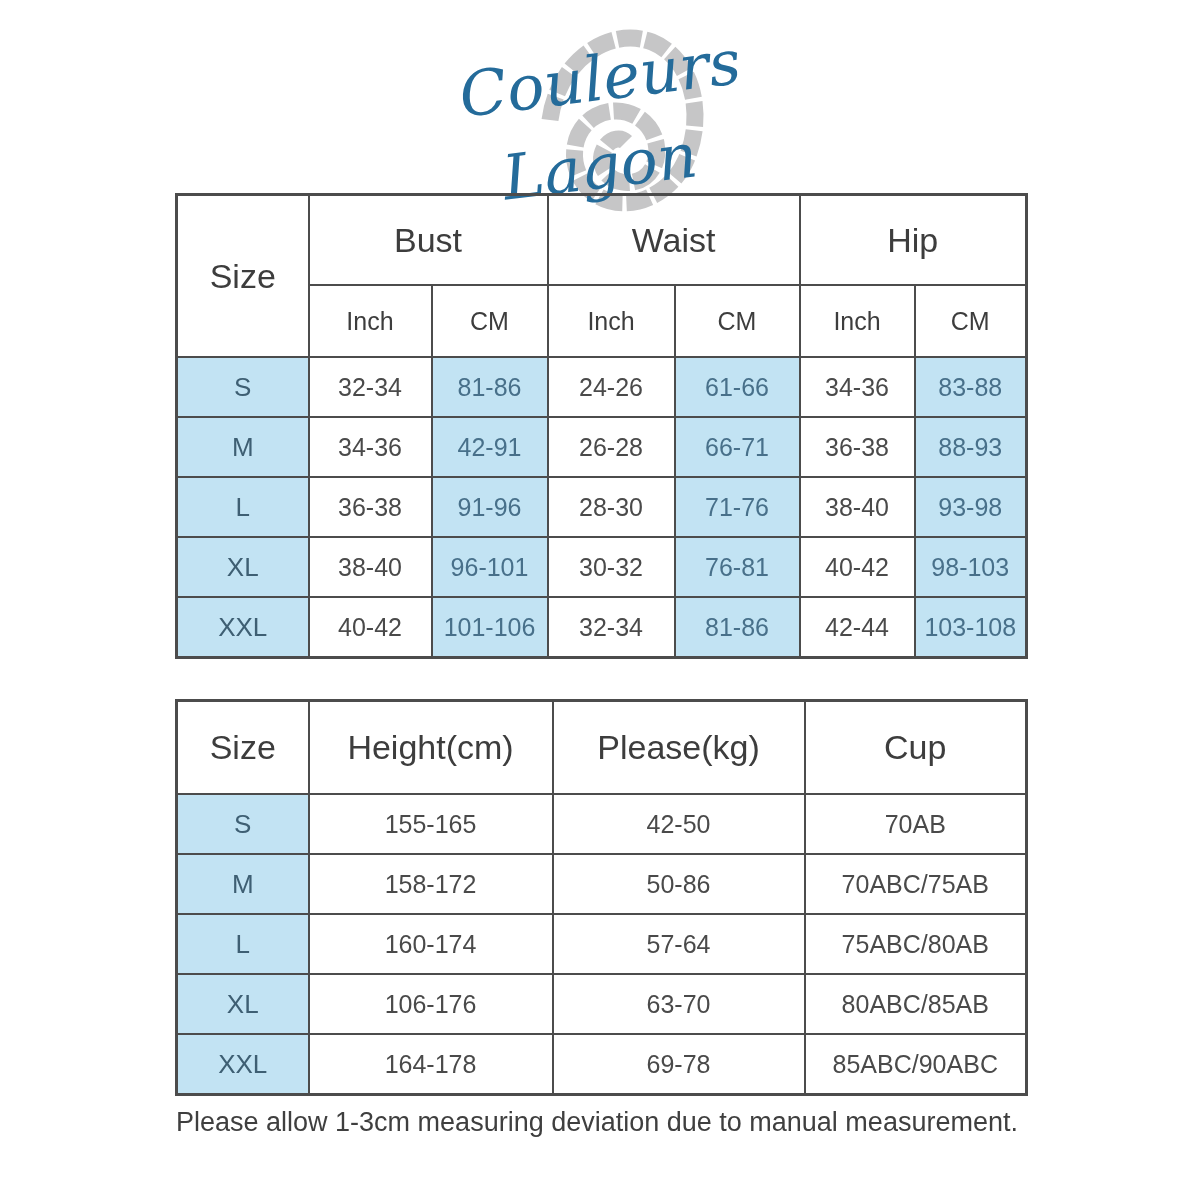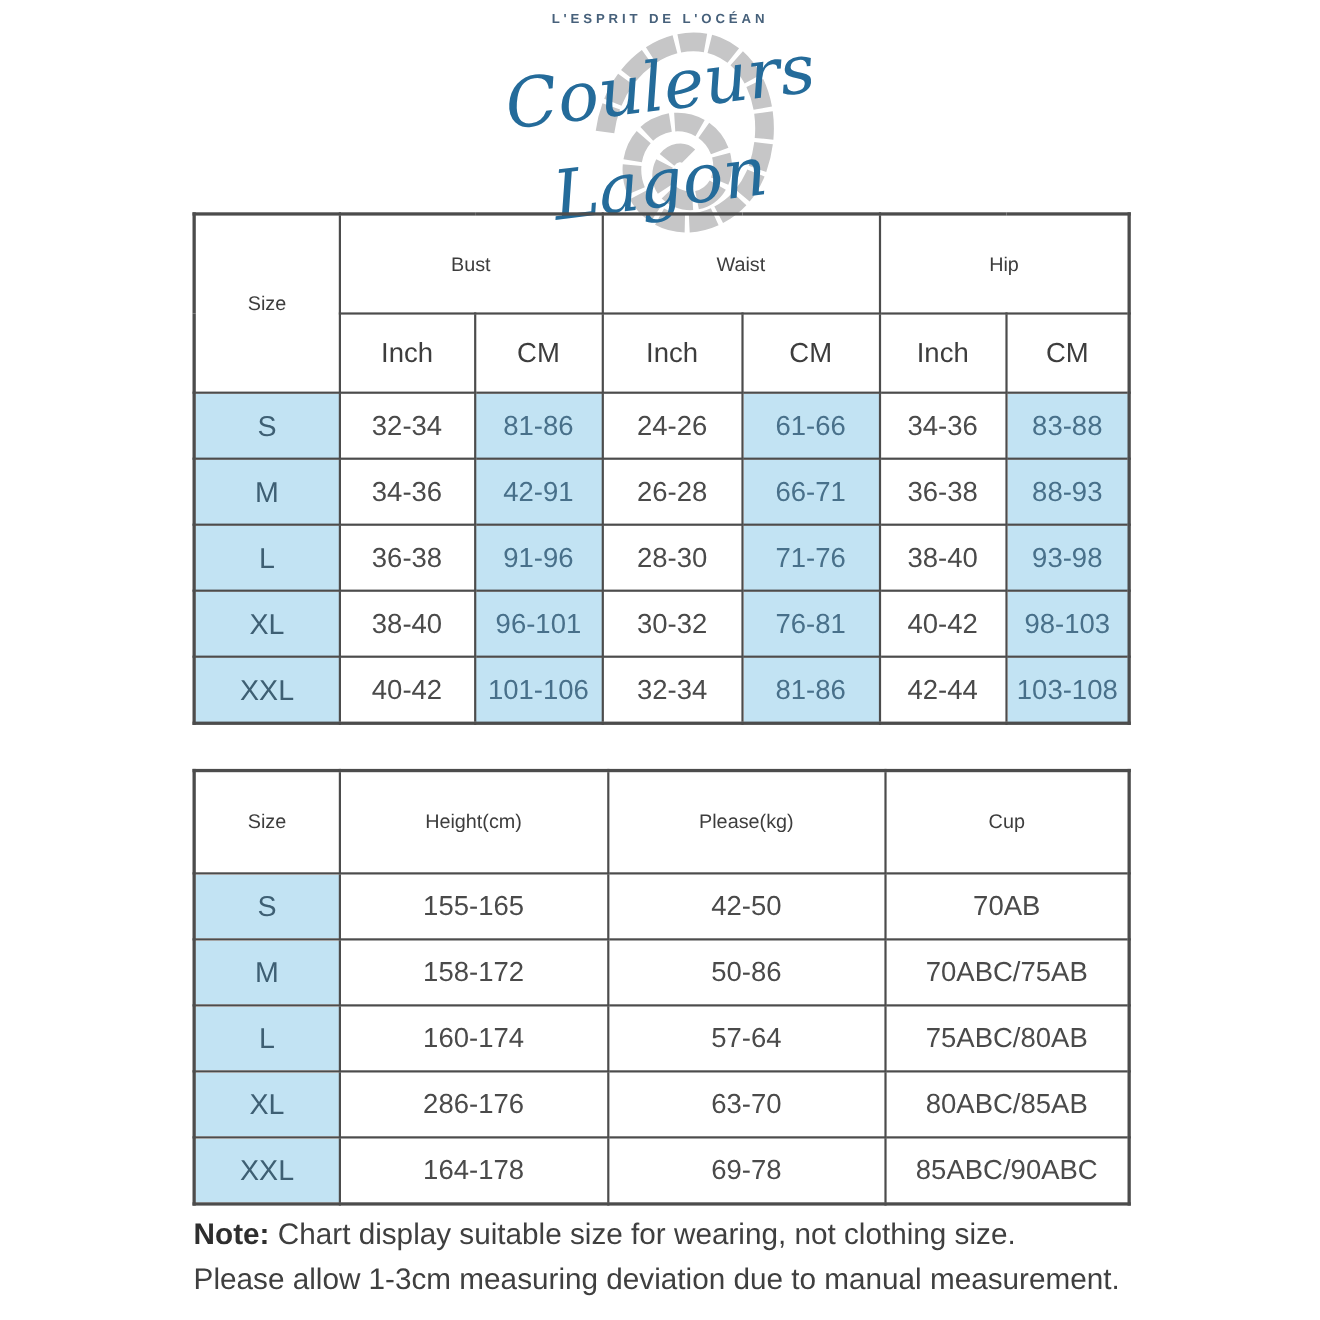--- a/index.html
+++ b/index.html
@@ -26,21 +26,21 @@
   table{
     position:absolute; border-collapse:collapse; table-layout:fixed;
     border:3px solid #4c4c4c;
   }
   td{
     border:2px solid #4c4c4c; text-align:center; vertical-align:middle;
     padding:0; font-size:25px; color:#3d3d3d; overflow:hidden;
   }
   .t1{left:175px; top:193px; width:850px;}
   .t2{left:175px; top:699px; width:850px;}
-  tr.h1 td{height:88px; font-size:18px;border-radius:17px;}
+  tr.h1 td{height:88px; font-size:34px;border-radius:17px;}
   tr.h2 td{height:70px; font-size:25px;}
   tr.d  td{height:58px;}
   .t2 tr.h1 td{height:91px;}
   td.corner{font-size:26px; background:transparent;}
   td.blue{background:#c2e3f3;}
   td.white{background:#ffffff;}
   td.szc{color:#3e5f73; font-size:26px;}
   td.bval{color:#48708a;}
   td.wval{color:#4a4a4a;}
   
@@ -48,21 +48,20 @@
     position:absolute; left:176px; top:1102px; width:900px;
     font-size:27px; line-height:41px; color:#3f3f3f;
   }
   .note b{color:#2e2e2e;}
 </style>
 </head>
 <body>
 
 <div class="canvas">
 
-  <div class="tagline">L'ESPRIT DE L'OCÉAN</div>
 
   <div class="shell-wrap">
     <svg width="175" height="212" viewBox="0 0 175 212" xmlns="http://www.w3.org/2000/svg">
       <path d="M 10,98 C 18,38 70,4 112,20 C 152,36 166,92 146,138 C 128,179 78,194 50,168
                C 27,147 30,108 56,94 C 80,81 110,94 116,121 C 121,145 104,164 82,160
                C 65,157 57,141 64,127 C 69,117 80,114 86,120" fill="none" stroke="#c6c6c7" stroke-width="17" stroke-dasharray="24 4" stroke-linecap="butt"></path>
     </svg>
   </div>
 
   <div class="brand-script brand-line1">Couleurs</div>
@@ -168,31 +167,30 @@
       <td class="white wval">70ABC/75AB</td>
     </tr>
     <tr class="d">
       <td class="blue szc">L</td>
       <td class="white wval">160-174</td>
       <td class="white wval">57-64</td>
       <td class="white wval">75ABC/80AB</td>
     </tr>
     <tr class="d">
       <td class="blue szc">XL</td>
-      <td class="white wval">286-176</td>
+      <td class="white wval">106-176</td>
       <td class="white wval">63-70</td>
       <td class="white wval">80ABC/85AB</td>
     </tr>
     <tr class="d">
       <td class="blue szc">XXL</td>
       <td class="white wval">164-178</td>
       <td class="white wval">69-78</td>
       <td class="white wval">85ABC/90ABC</td>
     </tr>
     </tbody>
   </table>
 
   <div class="note">
-    <div><b>Note:</b> <span>Chart display suitable size for wearing, not clothing size.</span></div>
     <div><span>Please allow 1-3cm measuring deviation due to manual measurement.</span></div>
   </div>
 
 </div>
 
 </body></html>

